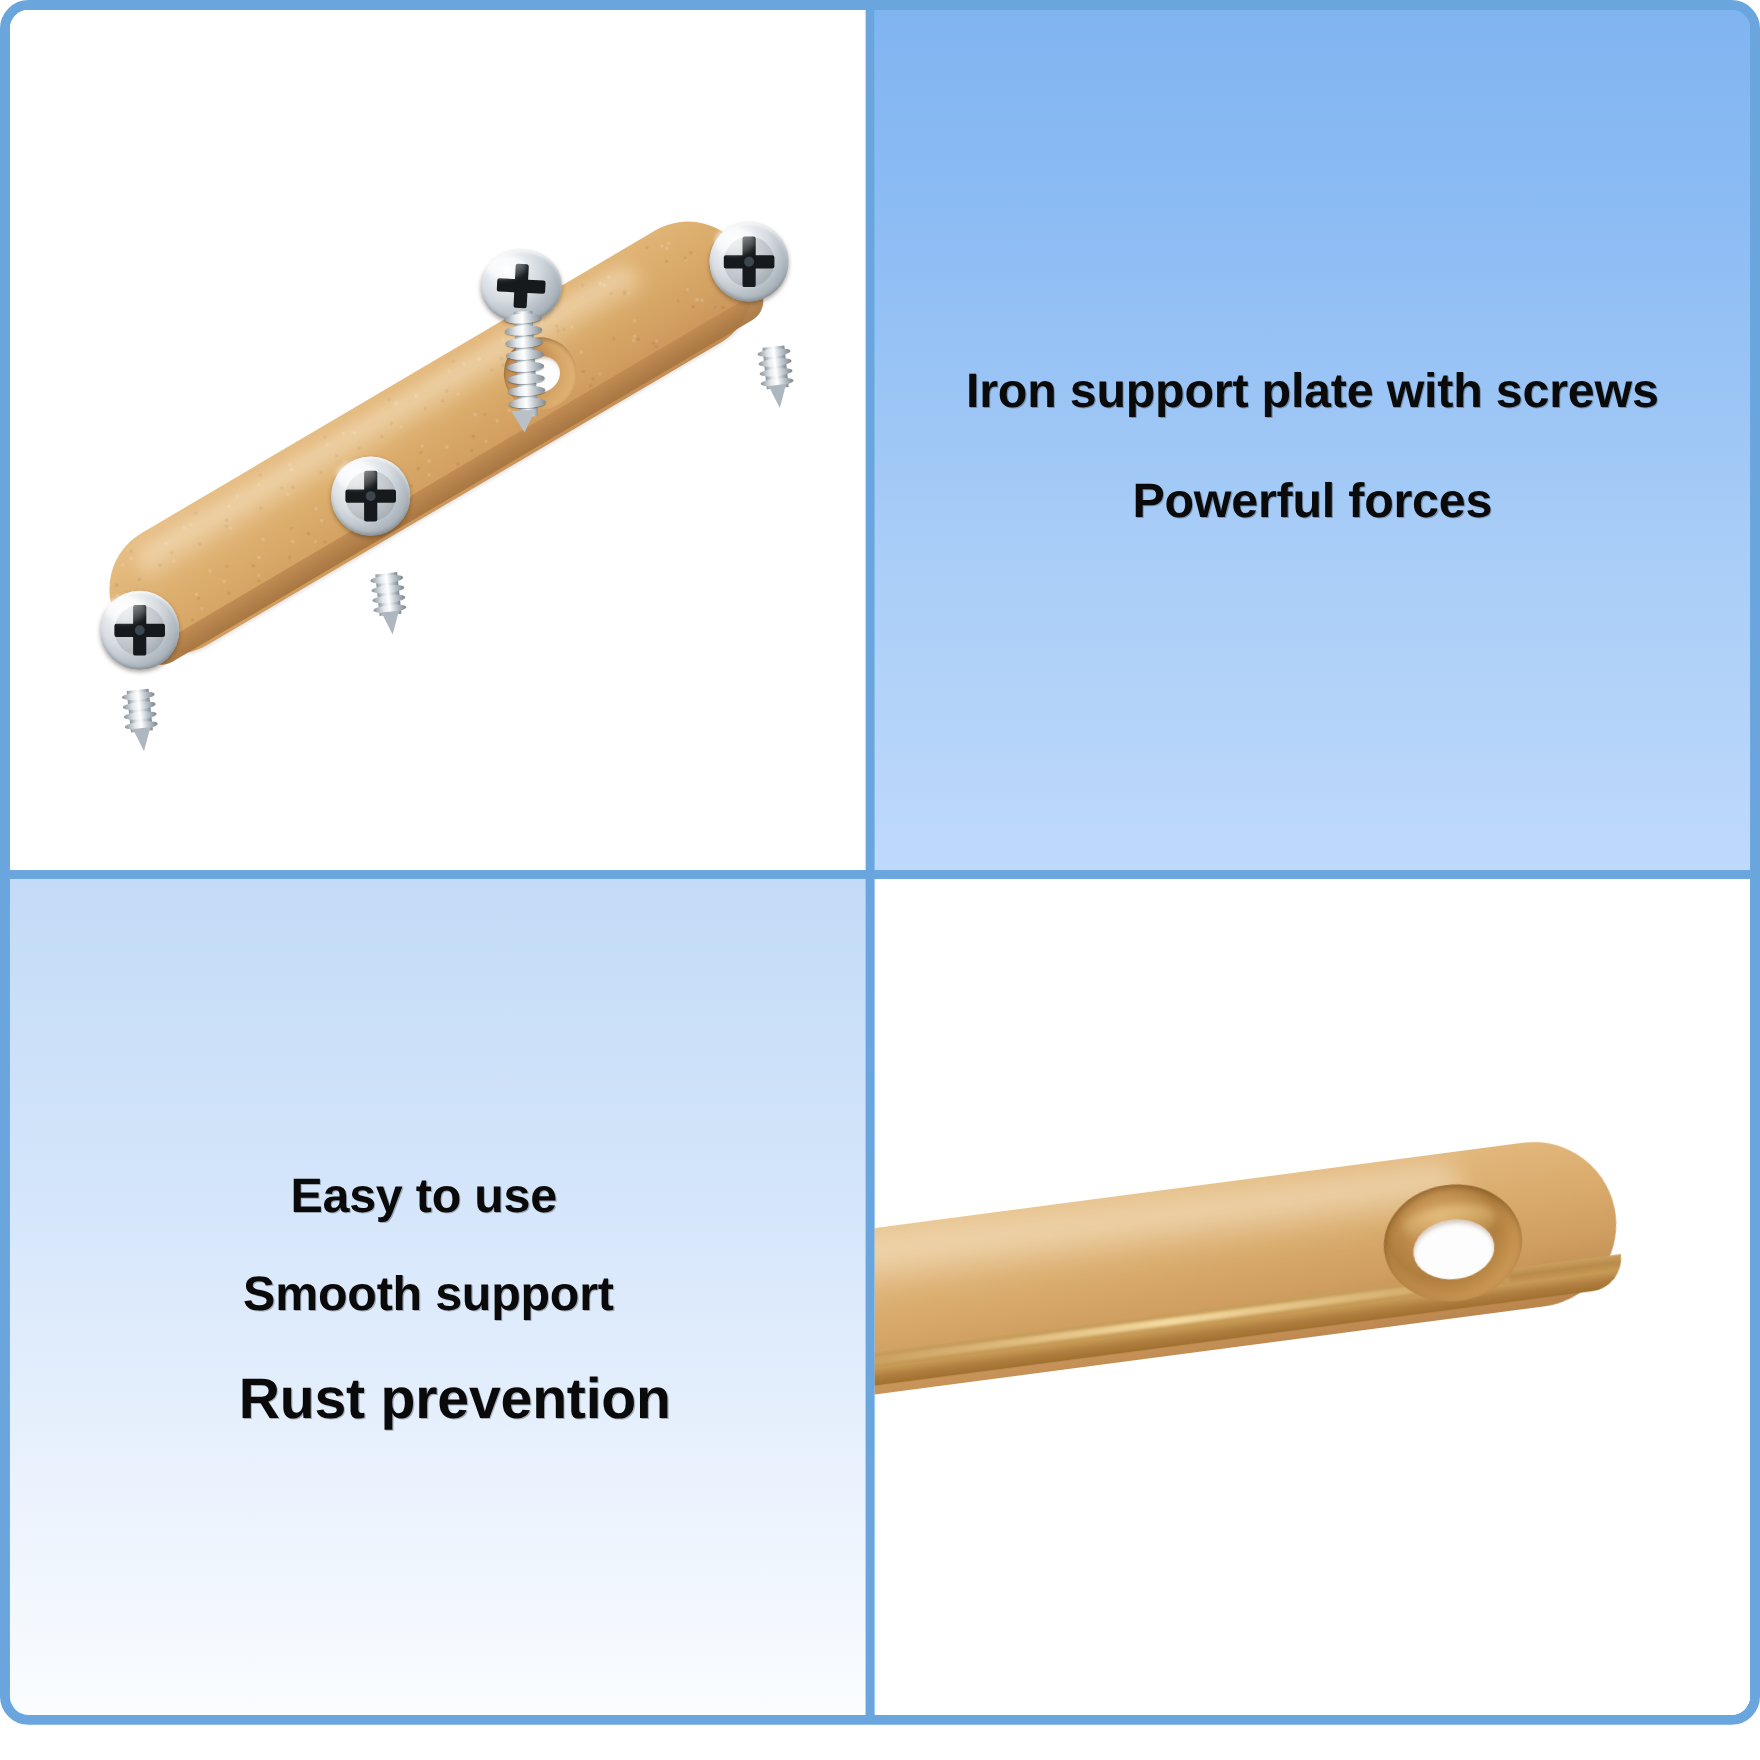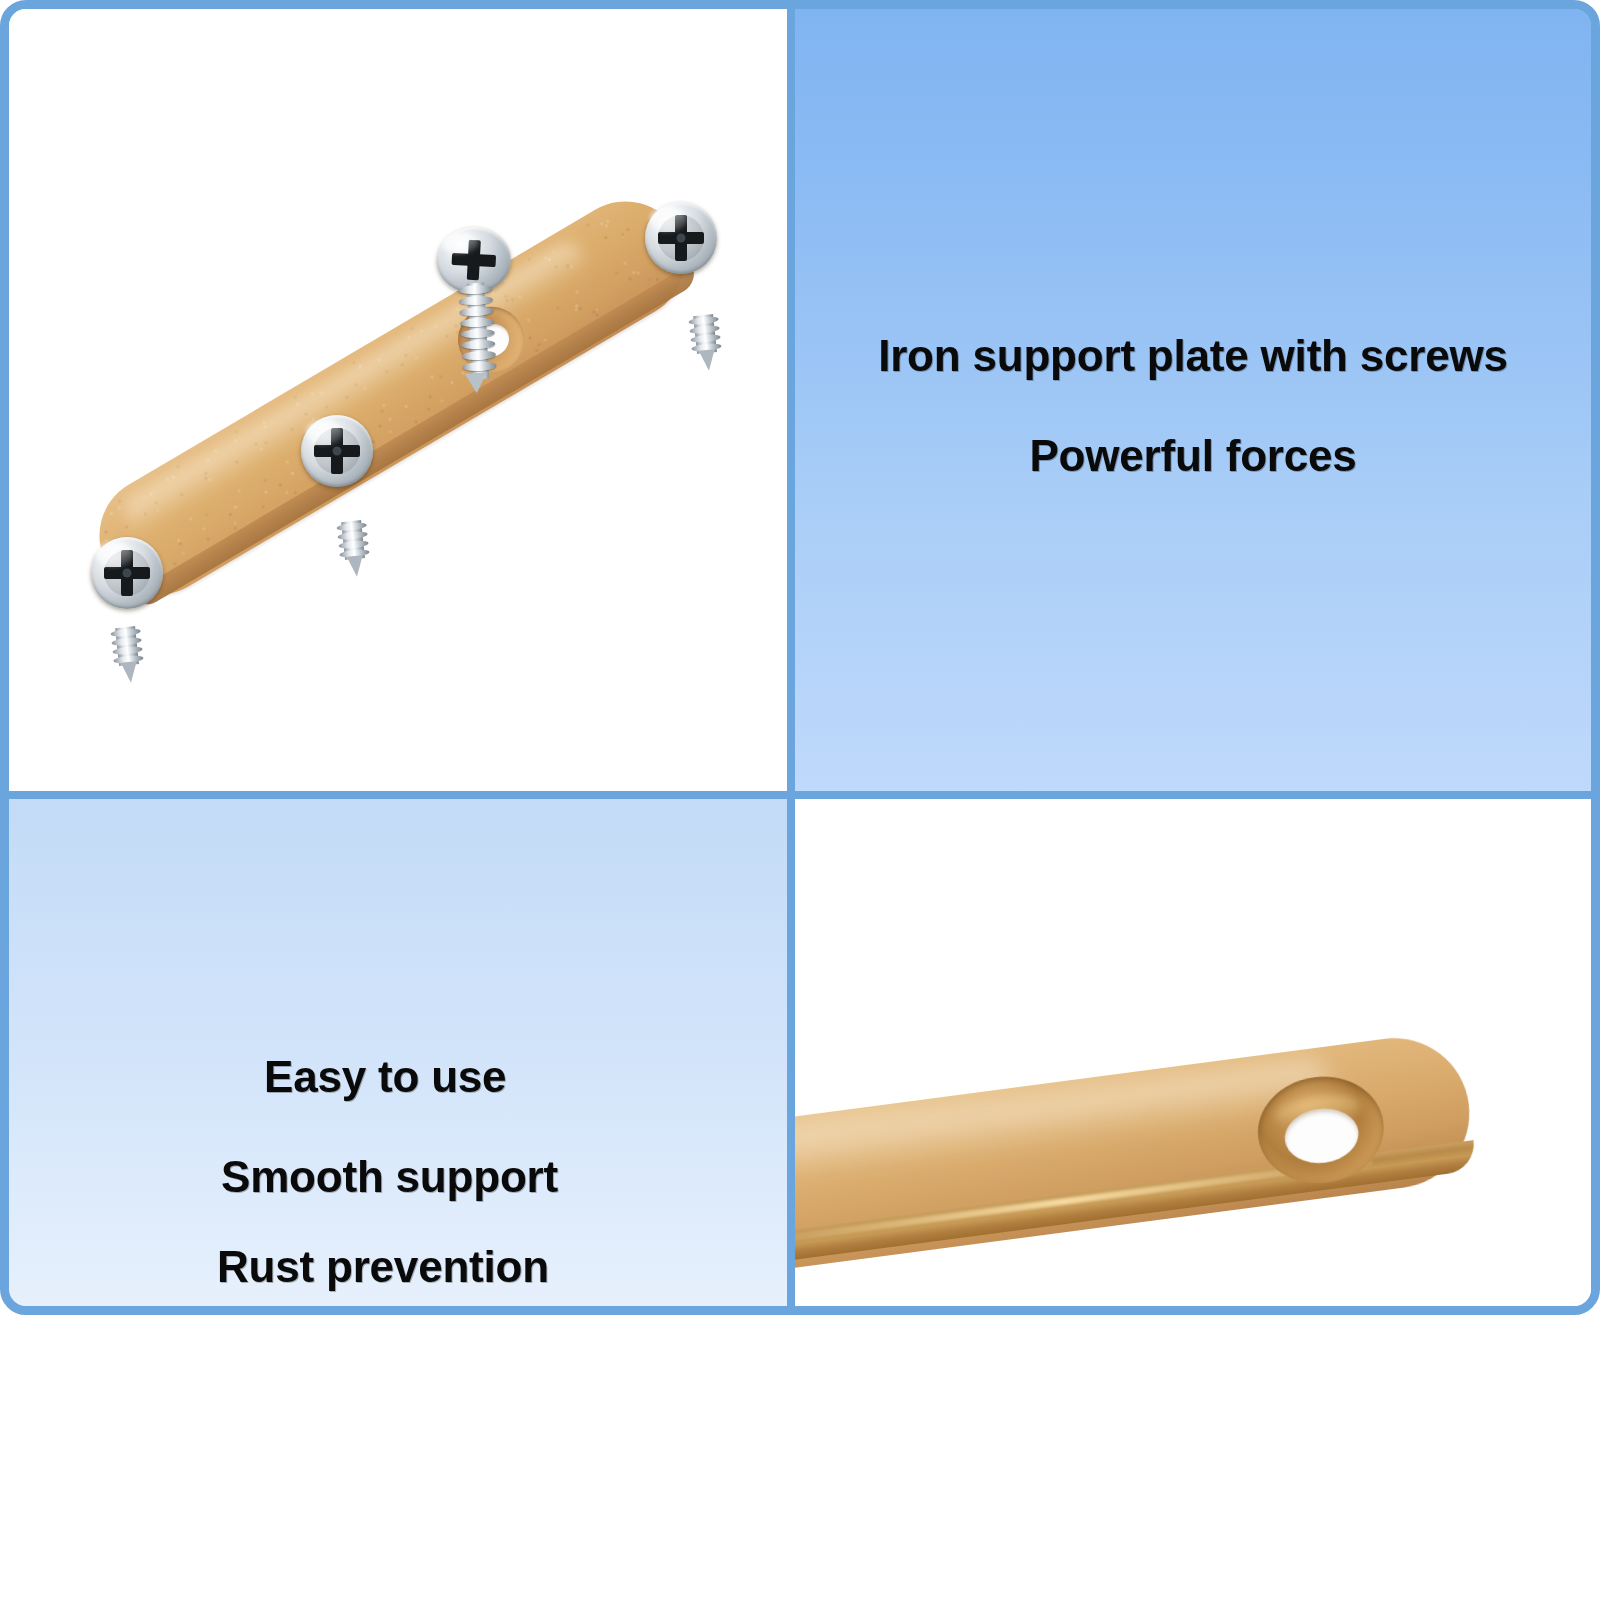--- a/index.html
+++ b/index.html
@@ -5,21 +5,21 @@
 <style>
   html,body{margin:0;padding:0;background:#ffffff;}
   body{
     font-family:"Liberation Sans", sans-serif;
     width:1600px;height:1600px;overflow:hidden;
   }
 
   
   #collage{
     position:relative;
-    width:1600px;height:1315px;
+    width:1600px;height:1568px;
     box-sizing:border-box;
     background:#7dd3fc;
     border:9px solid #6ba5dd;
     border-radius:26px;
     overflow:hidden;
   }
 
   .quad{
     position:absolute;
     box-sizing:border-box;
@@ -45,23 +45,23 @@
     letter-spacing:-0.2px;
     white-space:nowrap;
     text-shadow:1px 1px 0 rgba(0,0,0,0.28);
   }
 
   #tr-text{ left:0; top:0; width:796px; height:782px; }
   #tr-line-1{ position:absolute; left:0; right:0; top:322px; text-align:center; font-size:44px; }
   #tr-line-2{ position:absolute; left:0; right:0; top:422px; text-align:center; font-size:44px; }
 
   #bl-text{ left:0; top:0; width:778px; height:792px; }
-  #bl-line-1{ position:absolute; left:255px; top:253px; font-size:44px; }
+  #bl-line-1{ position:absolute; left:255px; top:264px; font-size:44px; }
   #bl-line-2{ position:absolute; left:212px; top:353px; font-size:44px; }
-  #bl-line-3{ position:absolute; left:208px; top:443px; font-size:44px;text-align:center; }
+  #bl-line-3{ position:absolute; left:208px; top:443px; font-size:52px;text-align:center; }
 
   
   #photo-tl{ position:absolute; left:0; top:0; width:778px; height:782px; background:#ffffff; }
 
   #plate-stage{
     position:absolute; left:0; top:0; width:778px; height:782px;
   }
   
   #plate-bar{
     position:absolute;

